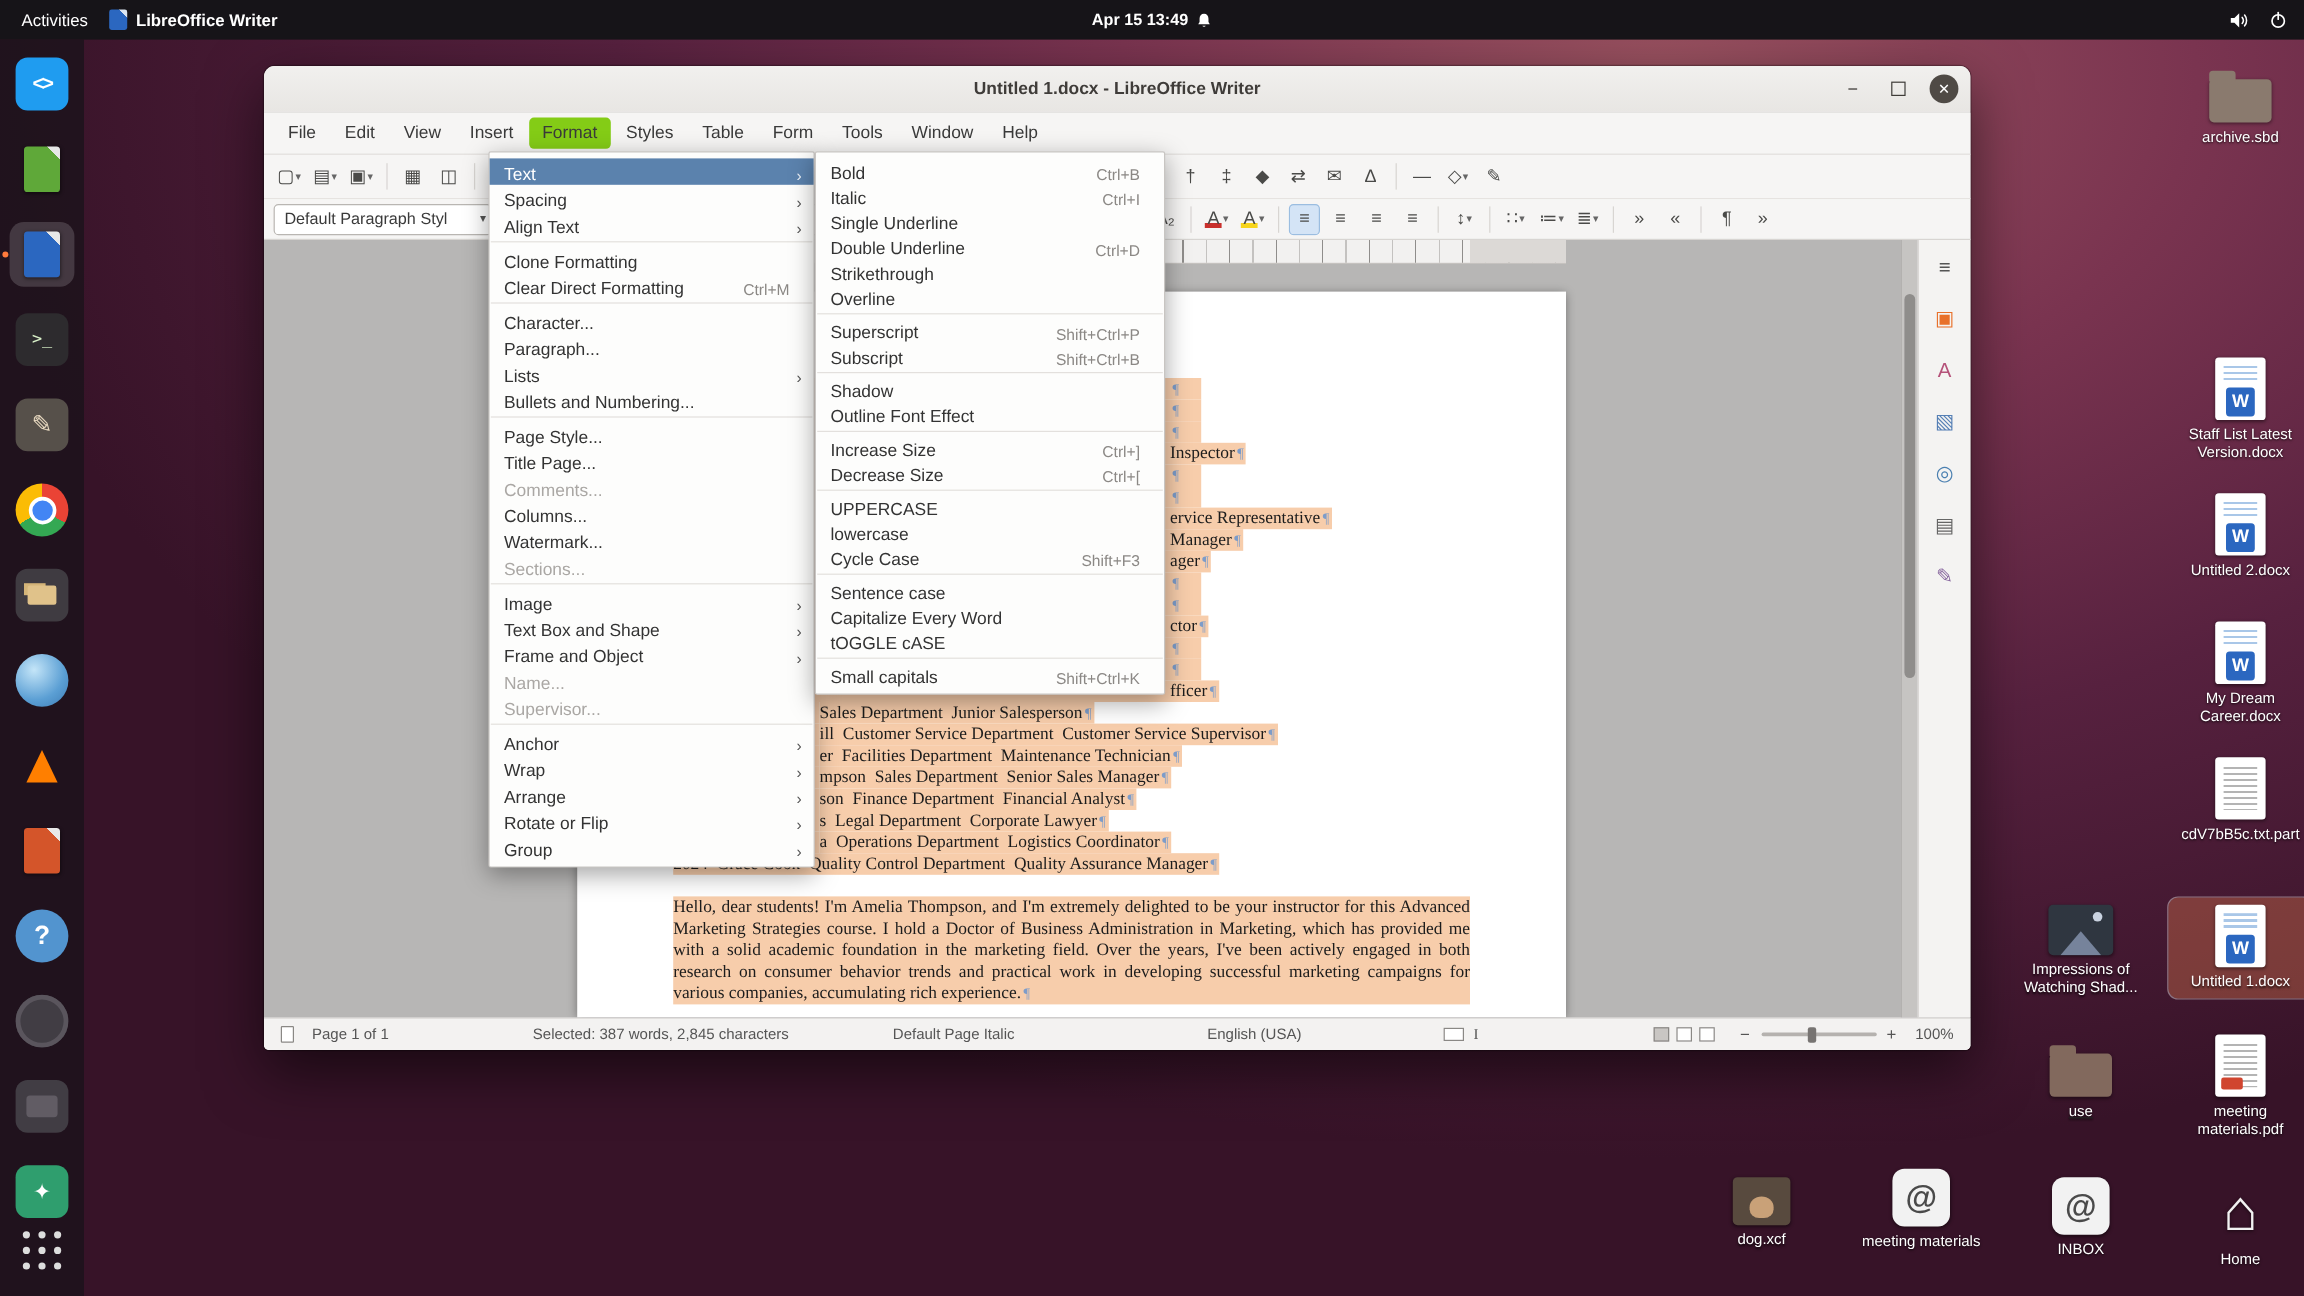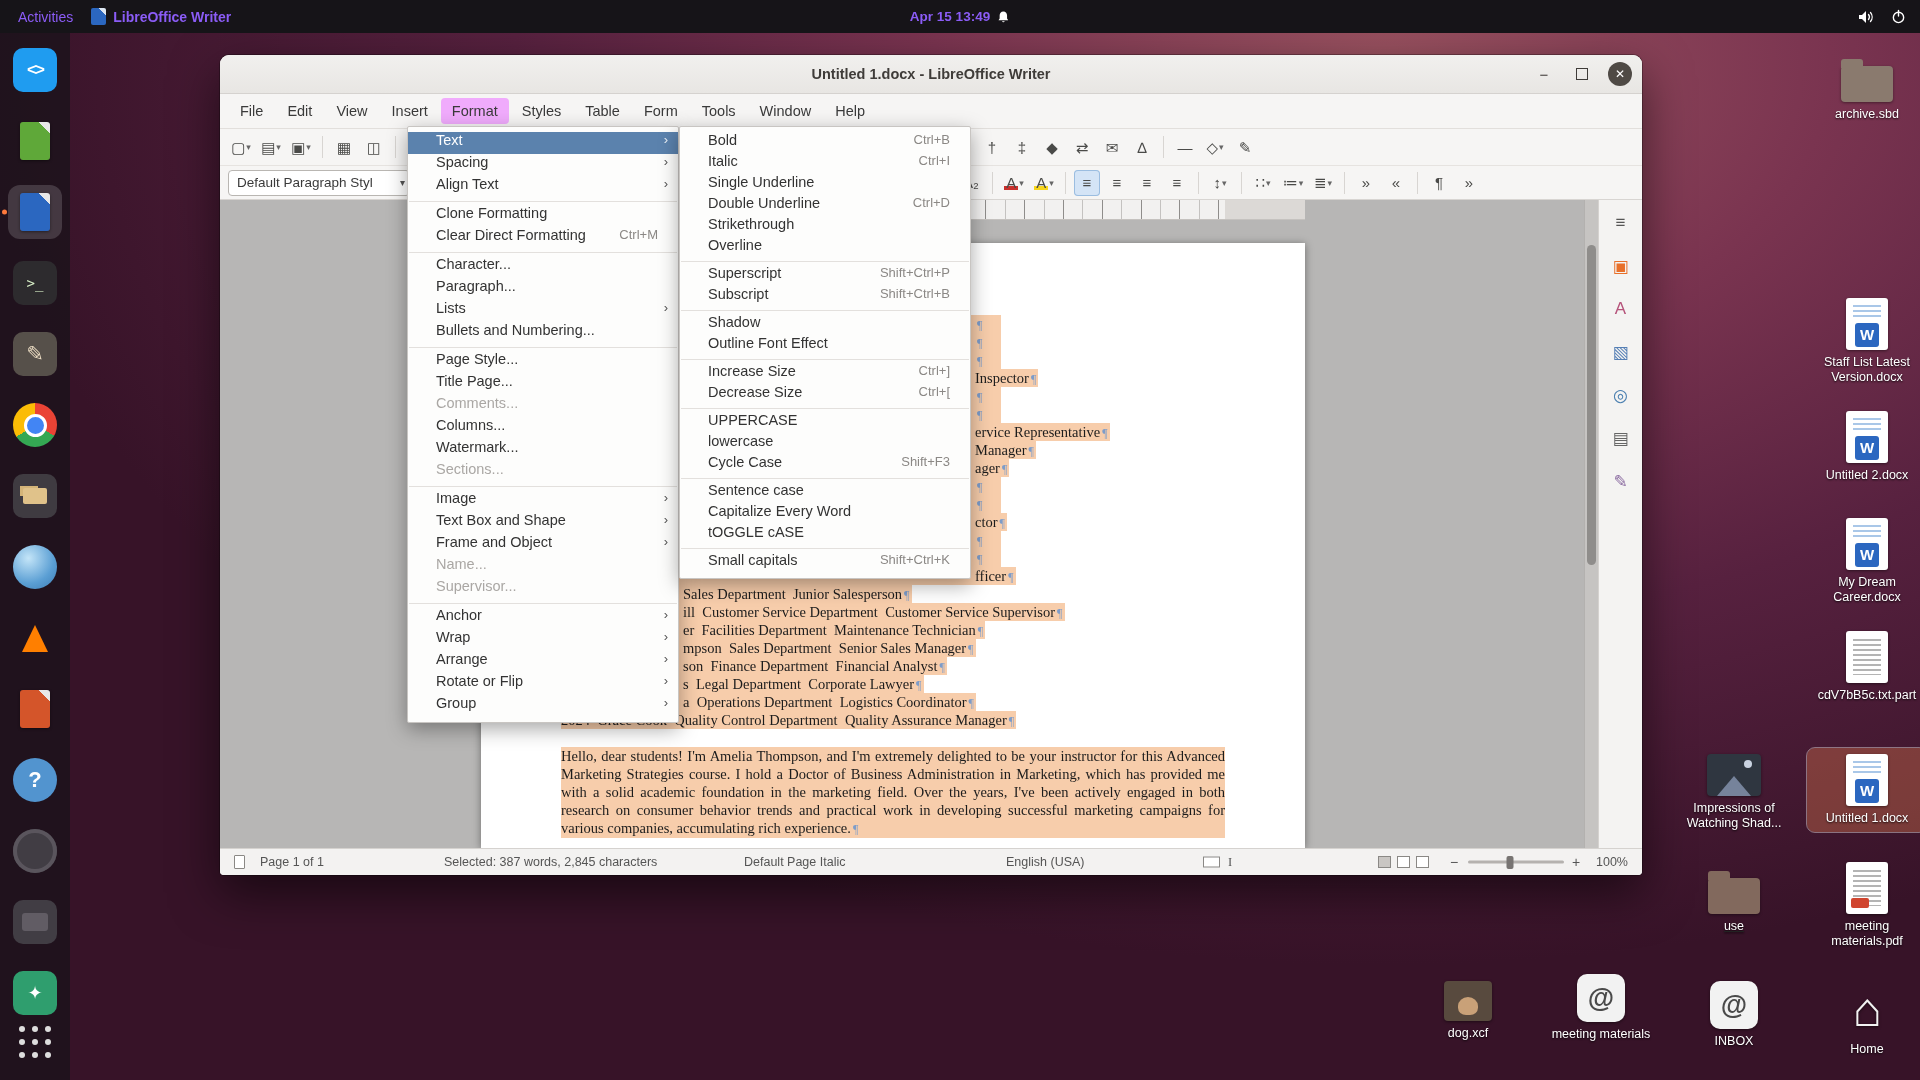--- a/index.html
+++ b/index.html
@@ -3,21 +3,21 @@
 <meta charset="utf-8">
 <style>
   *{box-sizing:border-box;margin:0;padding:0}
   html,body{width:1920px;height:1080px;overflow:hidden}
   body{
     font-family:"Liberation Sans","DejaVu Sans",sans-serif;
     background:radial-gradient(1400px 900px at 72% 6%, #9a5260 0%, #7a3450 32%, #57213f 62%, #371328 100%);
     position:relative;color:#222;
   }
   
-  .topbar{position:absolute;left:0;top:0;right:0;height:33px;background:#161418;color:#8b5cf6;
+  .topbar{position:absolute;left:0;top:0;right:0;height:33px;background:#161418;color:#ffffff;
     display:flex;font-size:14px;z-index:100}
   .tb-activities{padding:0 18px;height:100%;display:flex;align-items:center}
   .tb-app{display:flex;align-items:center;gap:7px;font-weight:bold}
   .tb-app-icon{width:15px;height:17px;border-radius:2px;background:linear-gradient(225deg,#dce6f2 0 5px,#2b67c0 5px)}
   .tb-clock{position:absolute;left:50%;transform:translateX(-50%);display:flex;align-items:center;gap:7px;
     font-weight:bold;font-size:13.5px;height:100%;padding:0 12px}
   .tb-right{margin-left:auto;display:flex;align-items:center;gap:16px;padding-right:14px;height:100%}
   
   .dock{position:absolute;left:0;top:33px;bottom:0;width:70px;background:rgba(24,19,26,.74);
     display:flex;flex-direction:column;align-items:center;padding-top:10px;z-index:90}
@@ -92,21 +92,21 @@
     border-bottom:1px solid #d5d2cf;border-radius:9px 9px 0 0;display:flex;align-items:center;justify-content:center}
   .title{font-size:14.5px;font-weight:bold;color:#3f3c39}
   .winbtns{position:absolute;right:10px;top:0;height:100%;display:flex;align-items:center;gap:14px}
   .wbtn{width:24px;height:24px;border-radius:50%;display:flex;align-items:center;justify-content:center;
     font-size:15px;color:#3f3c39}
   .wbtn.max::after{content:"";width:10px;height:10px;border:1.5px solid #3f3c39}
   .wbtn.close{background:#4f4a45;color:#fff;font-size:12px}
   .menubar{position:absolute;left:0;top:39px;right:0;height:34px;background:#f6f5f4;display:flex;
     align-items:center;padding-left:8px;font-size:14.5px;color:#3a3a3a}
   .mb-item{padding:5px 11px;border-radius:4px;margin:0 1px}
-  .mb-item.active{background:#f0abfc}
+  .mb-item.active{background:#84cc16}
   .toolbar{position:absolute;left:0;right:0;display:flex;align-items:center;gap:4px;padding:0 8px;background:#f6f5f4}
   .toolbar-standard{top:73px;height:38px;border-top:1px solid #e2dfdc;border-bottom:1px solid #e6e3e0}
   .toolbar-formatting{top:111px;height:34px;border-bottom:1px solid #d8d5d2}
   .tb-btn{height:26px;min-width:26px;padding:0 2px;display:flex;align-items:center;justify-content:center;
     border-radius:4px;color:#4a4a48;font-size:15px;flex:none}
   .tb-g{display:inline-block;line-height:1}
   .tb-btn.b .tb-g{font-weight:bold}
   .tb-btn.i .tb-g{font-style:italic;font-family:"Liberation Serif",serif}
   .tb-btn.u .tb-g{text-decoration:underline}
   .tb-btn.s .tb-g{text-decoration:line-through}
@@ -155,21 +155,21 @@
   .sb-view.active{background:#c9c6c3}
   .sb-zoom-track{height:3px;background:#b5b2af;border-radius:2px}
   .sb-zoom-thumb{position:absolute;left:44%;top:50%;transform:translate(-50%,-50%);width:7px;height:13px;
     background:#777472;border-radius:2px}
   .sb-zbtn{font-size:14px;color:#555}
   
   .menu{position:absolute;background:#fdfdfc;border:1px solid #c8c5c2;border-radius:2px;
     box-shadow:0 6px 20px rgba(0,0,0,.35);padding:5px 0;z-index:70;font-size:14.5px;color:#333}
   .format-menu{left:187px;top:71px;width:272px}
   .text-submenu{left:459px;top:71px;width:292px}
-  .m-row{height:22px;display:flex;align-items:flex-start;padding:0 10px 0 28px}
+  .m-row{height:22px;display:flex;align-items:flex-end;padding:0 10px 0 12px}
   .text-submenu .m-row{height:21px}
   .m-l{flex:1;white-space:nowrap}
   .m-s{color:#8b8885;font-size:13px;padding-left:18px;white-space:nowrap}
   .m-a{width:10px;text-align:right;color:#555;font-size:13px}
   .m-row.sel{background:#5b82ad;color:#fff}
   .m-row.sel .m-a,.m-row.sel .m-s{color:#eaf0f7}
   .m-row.dis{color:#aaa7a4}
   .m-row.dis .m-s{color:#c3c0bd}
   .m-sep{height:1px;background:#e3e0dd;margin:3px 1px}
 </style>

